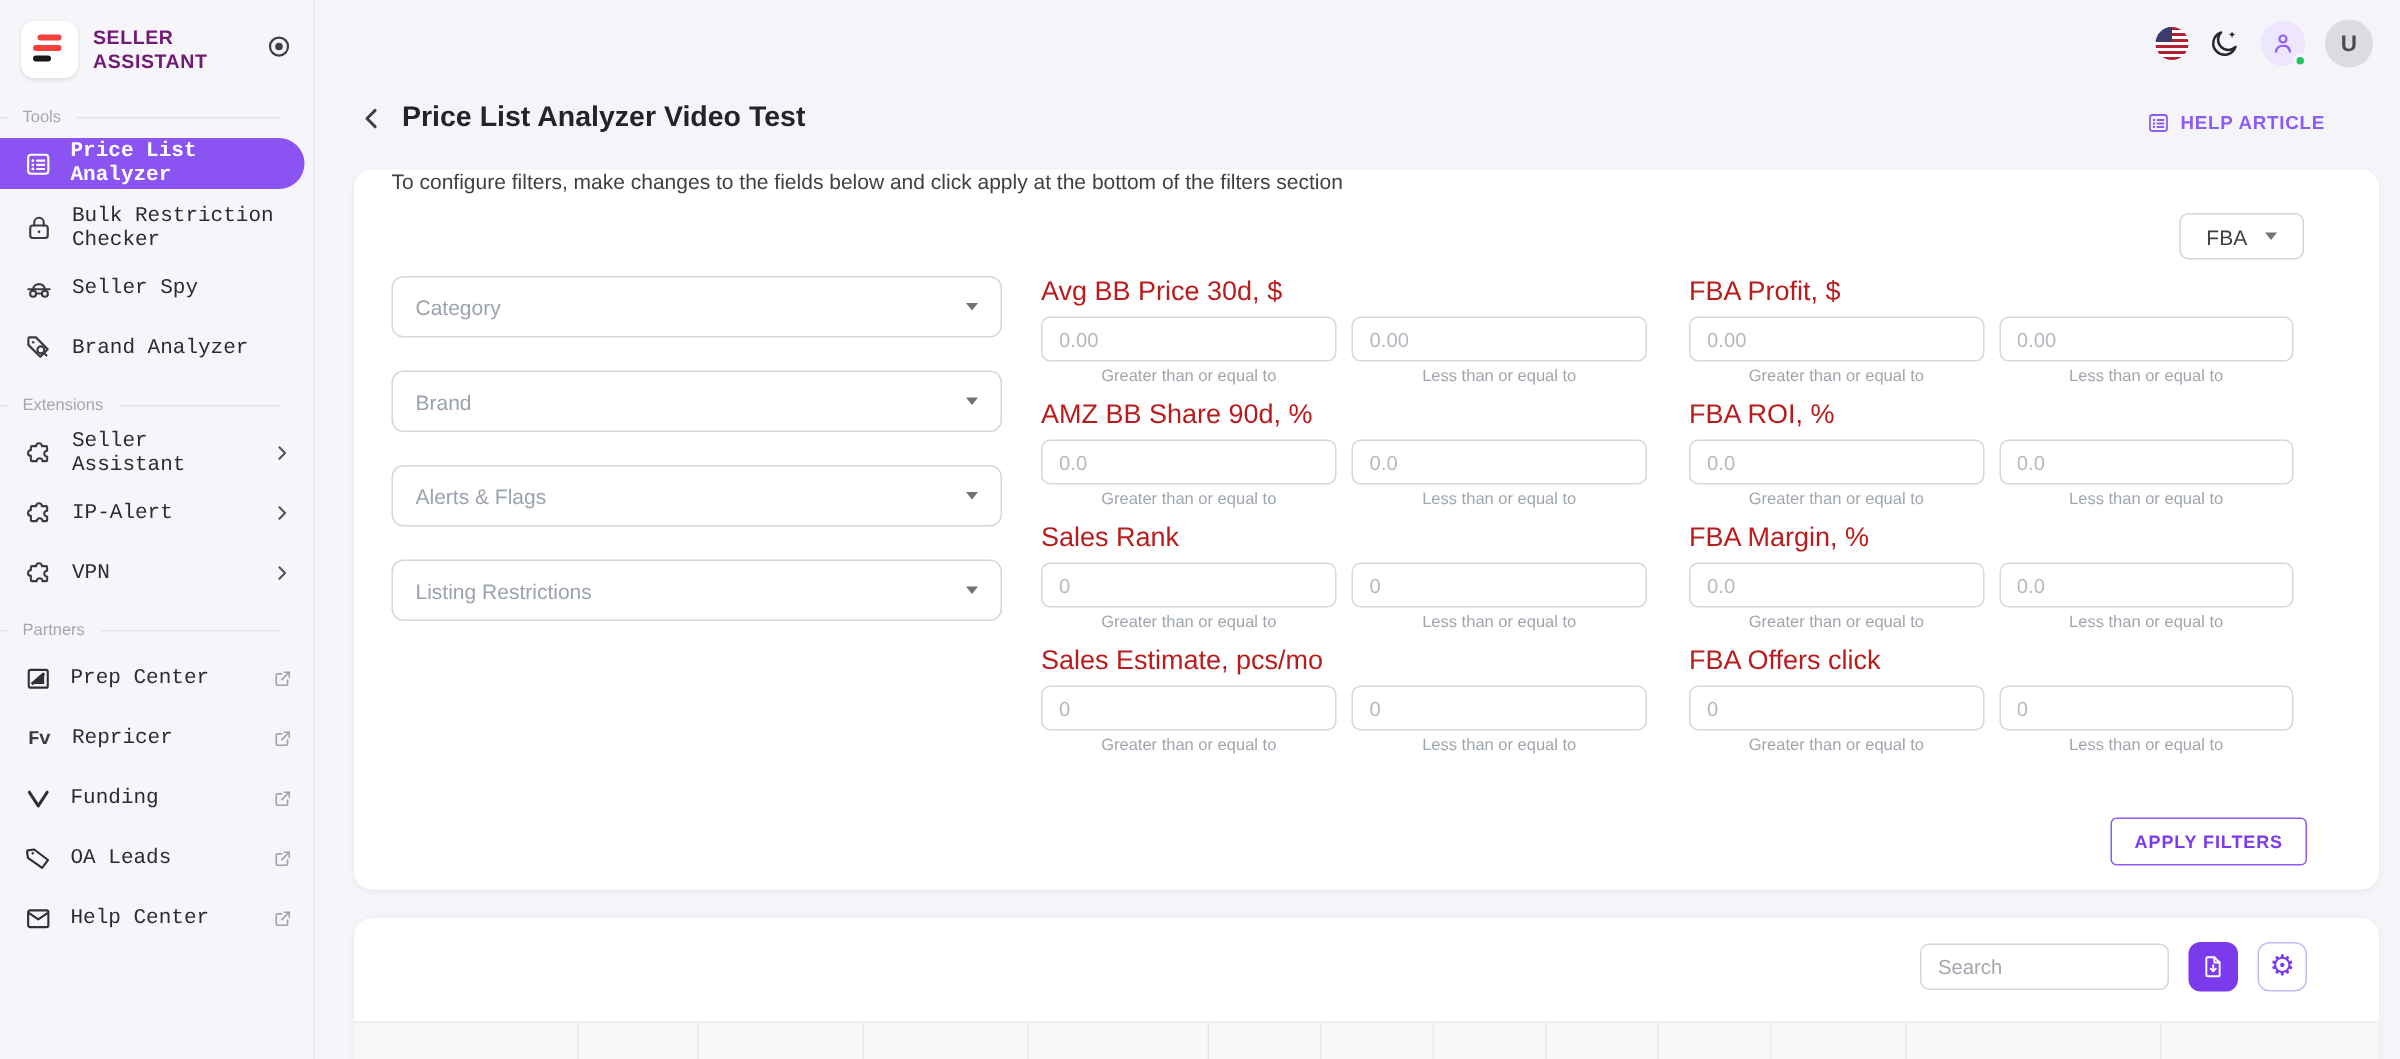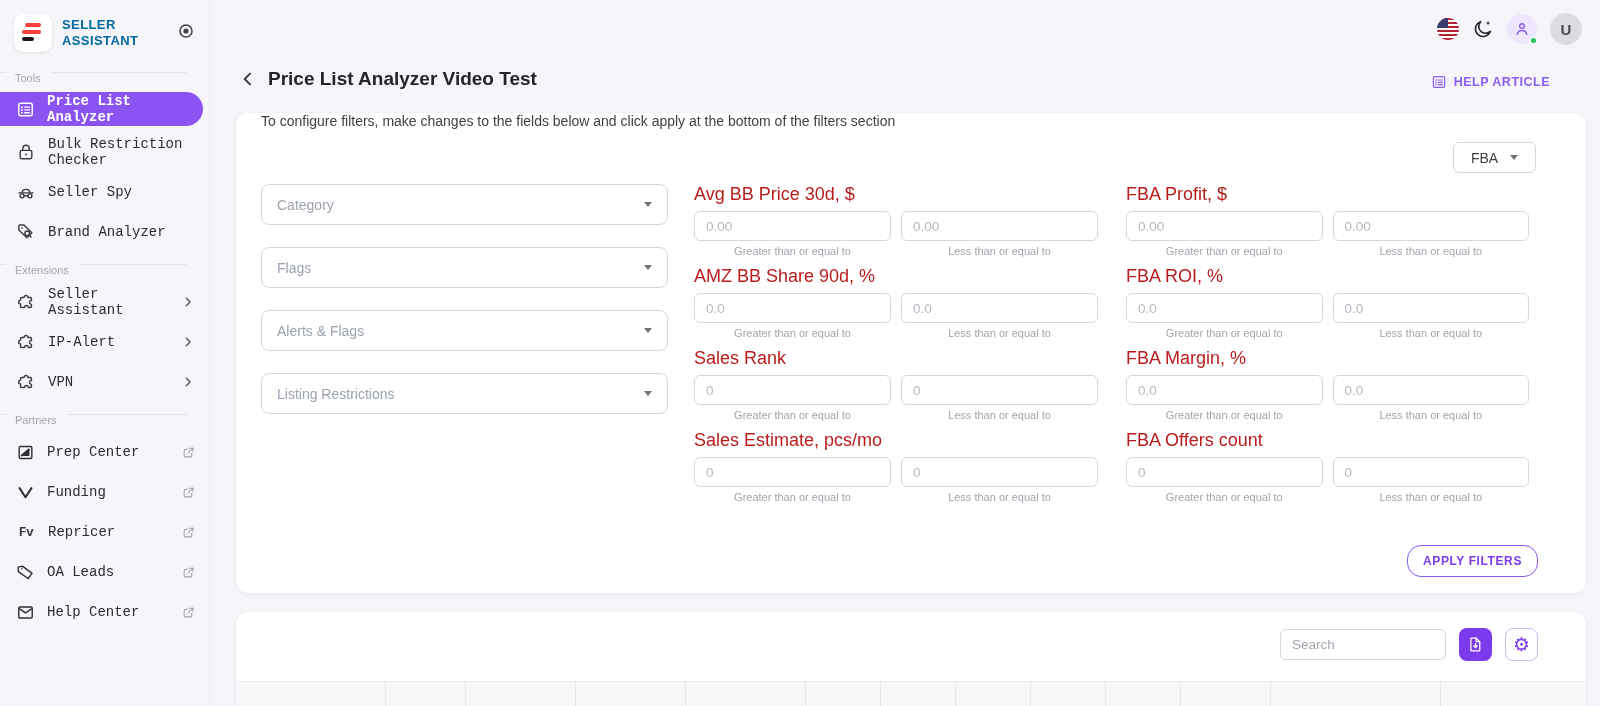--- a/index.html
+++ b/index.html
@@ -9,24 +9,24 @@
   
   .sidebar { position:absolute; left:0; top:0; width:210px; height:706px;
     background:#F6F6FA; border-right:1px solid #EAEAF0; }
   .logo-row { display:flex; align-items:center; gap:10px; padding:14px 14px 8px 14px; }
   .logo-mark { width:38px; height:38px; background:#fff; border-radius:9px;
     box-shadow:0 1px 3px rgba(0,0,0,.10); position:relative; flex:none; }
   .logo-mark i { position:absolute; height:4px; border-radius:2px; display:block; }
   .logo-mark .b1 { left:11px; top:9px;  width:16px; background:#F43F3B; }
   .logo-mark .b2 { left:8px;  top:16px; width:19px; background:#F43F3B; }
   .logo-mark .b3 { left:8px;  top:23px; width:12px; background:#17181C; }
-  .brand-name { font-size:13px; font-weight:700; letter-spacing:.4px; line-height:1.25; color:#0369a1; }
+  .brand-name { font-size:13px; font-weight:700; letter-spacing:.4px; line-height:1.25; color:#701a75; }
   .logo-row .target { margin-left:auto; }
 
-  .section-label { display:flex; align-items:flex-start; font-size:11px; color:#A6A6B0;
+  .section-label { display:flex; align-items:center; font-size:11px; color:#A6A6B0;
     margin:12px 22px 6px 0; }
   .section-label::before { content:""; width:6px; height:1px; background:#E3E3EA; margin-right:9px; }
   .section-label::after  { content:""; flex:1; height:1px; background:#E3E3EA; margin-left:10px; }
 
   .nav-item { display:flex; align-items:center; gap:12px; height:40px; padding:0 14px 0 16px;
     font-size:14px; color:#2B2B31; cursor:pointer;font-family:Liberation Mono, monospace; }
   .nav-item svg { flex:none; }
   .nav-item .trail { margin-left:auto; display:flex; }
   .nav-item.active { background:#8A53F2; color:#fff; height:34px; margin:8px 6px 6px 0;
     border-radius:0 40px 40px 0; font-weight:700; }
@@ -79,21 +79,21 @@
   .col-num.right { width:403px; margin-left:28px; }
   .ngroup { margin-bottom:9px; }
   .nlabel { font-size:18px; color:#b91c1c; font-weight:500; margin-bottom:6px; }
   .ninputs { display:flex; gap:10px; }
   .ninputs input { flex:1; min-width:0; height:30px; border:1px solid #D6D6DE; border-radius:6px;
     padding:0 11px; font-size:13.5px; font-family:inherit; color:#3F3F46; background:#fff; }
   .ninputs input::placeholder { color:#B4B9C0; }
   .nhelpers { display:flex; gap:10px; margin-top:4px; }
   .nhelpers span { flex:1; text-align:center; font-size:11px; color:#A0A6AD; }
   .apply-btn { position:absolute; right:48px; bottom:16px; background:#fff; border:1px solid #8B5CF6;
-    color:#7C3AED; font-size:12px; font-weight:700; letter-spacing:.6px; border-radius:14px;
+    color:#7C3AED; font-size:12px; font-weight:700; letter-spacing:.6px; border-radius:4px;
     padding:8px 15px; cursor:pointer; font-family:inherit; }
 
   
   .table-card { margin:19px 14px 0 26px; height:120px; position:relative; overflow:hidden; }
   .table-toolbar { display:flex; align-items:center; justify-content:flex-end; gap:13px;
     padding:16px 48px 0 0; }
   .search-input { width:166px; height:31px; border:1px solid #D4D4DC; border-radius:6px;
     padding:0 11px; font-size:13.5px; font-family:inherit; color:#3F3F46; }
   .search-input::placeholder { color:#A3A8AF; }
   .sq-btn { width:33px; height:33px; border-radius:8px; display:flex; align-items:center;
@@ -217,36 +217,36 @@
     <span>Prep Center</span>
     <span class="trail">
         <svg width="13" height="13" viewBox="0 0 24 24" fill="none" stroke="#A1A1AA" stroke-width="2" stroke-linecap="round" stroke-linejoin="round">
           <path d="M18 13.5V18a2 2 0 0 1-2 2H6a2 2 0 0 1-2-2V8a2 2 0 0 1 2-2h4.5"></path>
           <path d="M14 4h6v6"></path>
           <path d="M11 13 20 4"></path>
         </svg>
       </span>
   </div>
   <div class="nav-item">
-    <svg width="19" height="19" viewBox="0 0 24 24" fill="none" stroke="#2F2F35" stroke-width="2.6" stroke-linecap="round" stroke-linejoin="round">
-        <path d="M4.5 6.5 12 18l7.5-11.5"></path>
-        <path d="M9.5 9.5 12 12.5 14.5 9.5" stroke="#F6F6FA" stroke-width="1.6"></path>
-      </svg>
-    <span>Funding</span>
+    <span class="fv">Fv</span>
+    <span>Repricer</span>
     <span class="trail">
         <svg width="13" height="13" viewBox="0 0 24 24" fill="none" stroke="#A1A1AA" stroke-width="2" stroke-linecap="round" stroke-linejoin="round">
           <path d="M18 13.5V18a2 2 0 0 1-2 2H6a2 2 0 0 1-2-2V8a2 2 0 0 1 2-2h4.5"></path>
           <path d="M14 4h6v6"></path>
           <path d="M11 13 20 4"></path>
         </svg>
       </span>
   </div>
   <div class="nav-item">
-    <span class="fv">Fv</span>
-    <span>Repricer</span>
+    <svg width="19" height="19" viewBox="0 0 24 24" fill="none" stroke="#2F2F35" stroke-width="2.6" stroke-linecap="round" stroke-linejoin="round">
+        <path d="M4.5 6.5 12 18l7.5-11.5"></path>
+        <path d="M9.5 9.5 12 12.5 14.5 9.5" stroke="#F6F6FA" stroke-width="1.6"></path>
+      </svg>
+    <span>Funding</span>
     <span class="trail">
         <svg width="13" height="13" viewBox="0 0 24 24" fill="none" stroke="#A1A1AA" stroke-width="2" stroke-linecap="round" stroke-linejoin="round">
           <path d="M18 13.5V18a2 2 0 0 1-2 2H6a2 2 0 0 1-2-2V8a2 2 0 0 1 2-2h4.5"></path>
           <path d="M14 4h6v6"></path>
           <path d="M11 13 20 4"></path>
         </svg>
       </span>
   </div>
   <div class="nav-item">
     <svg width="19" height="19" viewBox="0 0 24 24" fill="none" stroke="#2F2F35" stroke-width="1.8" stroke-linejoin="round">
@@ -331,21 +331,21 @@
     </div>
 
     <div class="filters-grid">
 
       <div class="col-dd">
         <div class="dd">
             <span>Category</span>
             <span class="caret"></span>
           </div>
         <div class="dd">
-            <span>Flags</span>
+            <span>Brand</span>
             <span class="caret"></span>
           </div>
         <div class="dd">
             <span>Alerts &amp; Flags</span>
             <span class="caret"></span>
           </div>
         <div class="dd">
             <span>Listing Restrictions</span>
             <span class="caret"></span>
           </div>
@@ -426,21 +426,21 @@
           <div class="ninputs">
             <input placeholder="0.0" style="">
             <input placeholder="0.0" style="">
           </div>
           <div class="nhelpers">
               <span>Greater than or equal to</span>
               <span>Less than or equal to</span>
             </div>
         </div>
         <div class="ngroup">
-          <div class="nlabel">FBA Offers count</div>
+          <div class="nlabel">FBA Offers click</div>
           <div class="ninputs">
             <input placeholder="0" style="">
             <input placeholder="0" style="">
           </div>
           <div class="nhelpers">
               <span>Greater than or equal to</span>
               <span>Less than or equal to</span>
             </div>
         </div>
       </div>

